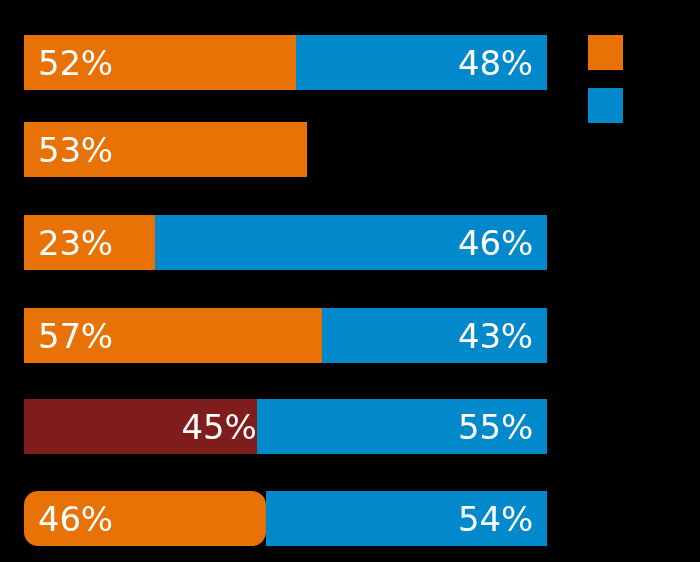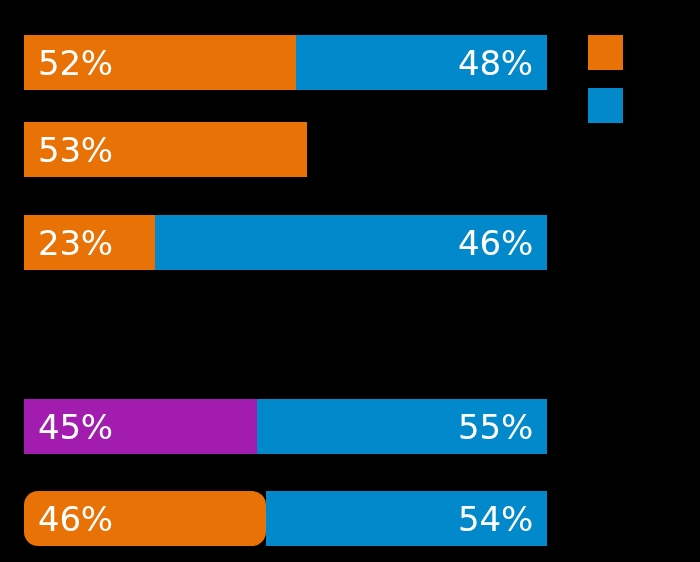--- a/index.html
+++ b/index.html
@@ -115,22 +115,30 @@
         </div>
       </div>
       <div class="bar-row" style="top: 215px; height: 55px;">
         <div class="seg seg-first" style="width: 135px; background: rgb(232, 114, 6);">
           <span class="seg-label">23%</span>
         </div>
         <div class="seg seg-second" style="width: 402.71px; background: rgb(2, 137, 203);">
           <span class="seg-label">46%</span>
         </div>
       </div>
+      <div class="bar-row" style="top: 308px; height: 55px;">
+        <div class="seg seg-first" style="width: 298.11px; background: rgb(232, 114, 6);">
+          <span class="seg-label">57%</span>
+        </div>
+        <div class="seg seg-second" style="width: 224.89px; background: rgb(2, 137, 203);">
+          <span class="seg-label">43%</span>
+        </div>
+      </div>
       <div class="bar-row" style="top: 399px; height: 55px;">
-        <div class="seg seg-first" style="width: 235.35px; background: #a21caf;">
+        <div class="seg seg-first" style="width: 235.35px; background: #7f1d1d; justify-content: flex-end;">
           <span class="seg-label">45%</span>
         </div>
         <div class="seg seg-second" style="width: 294px; background: rgb(2, 137, 203);">
           <span class="seg-label">55%</span>
         </div>
       </div>
       <div class="bar-row" style="top: 491px; height: 55px;">
         <div class="seg seg-first" style="width: 286px; background: rgb(232, 114, 6); border-radius: 14px;">
           <span class="seg-label">46%</span>
         </div>

